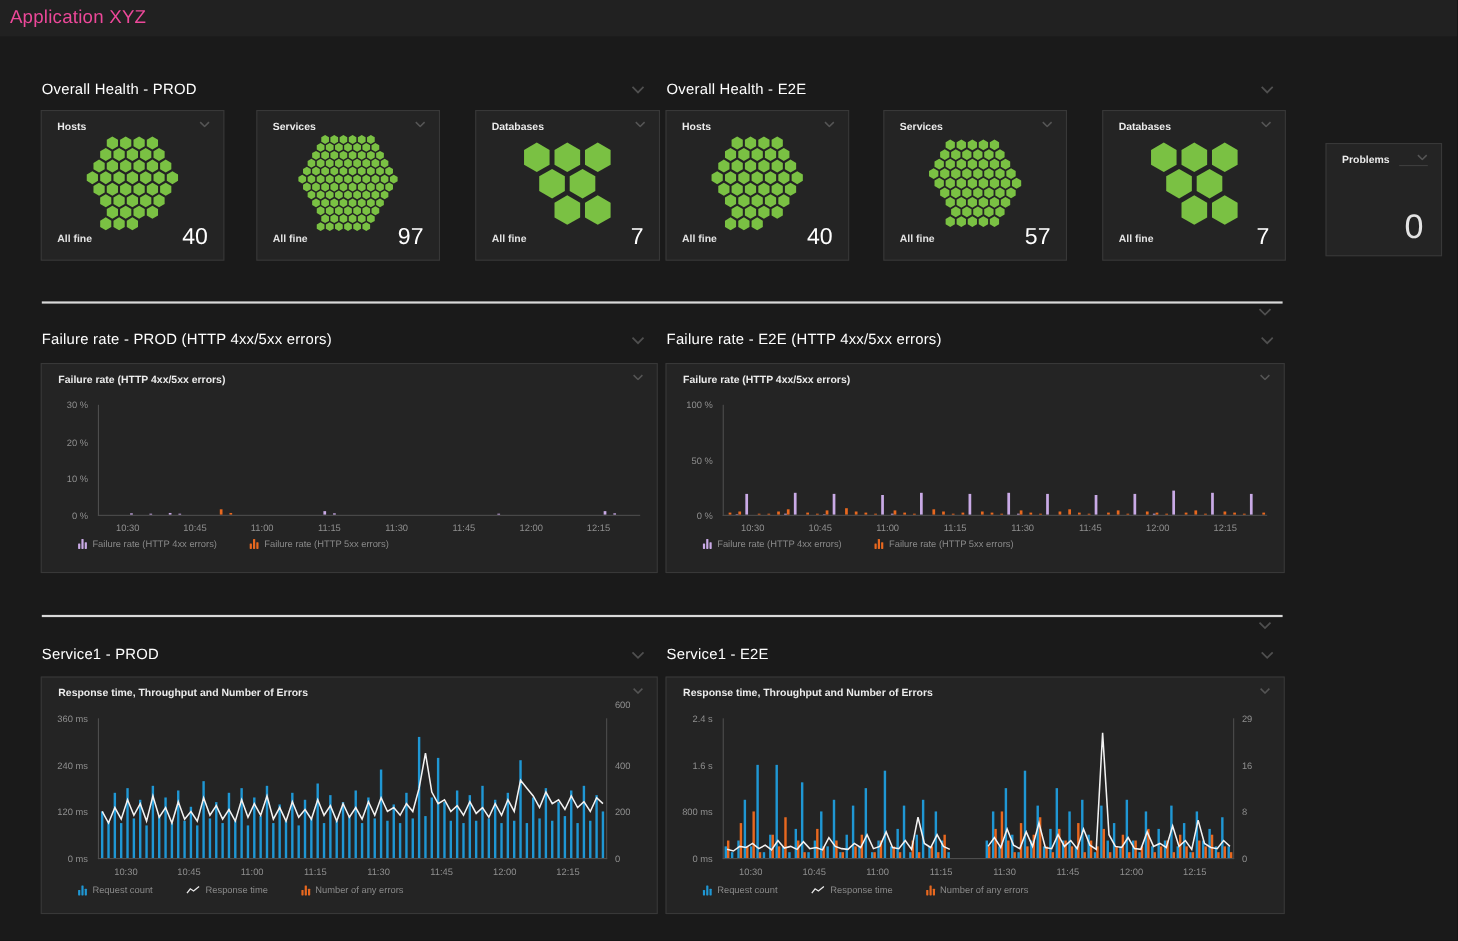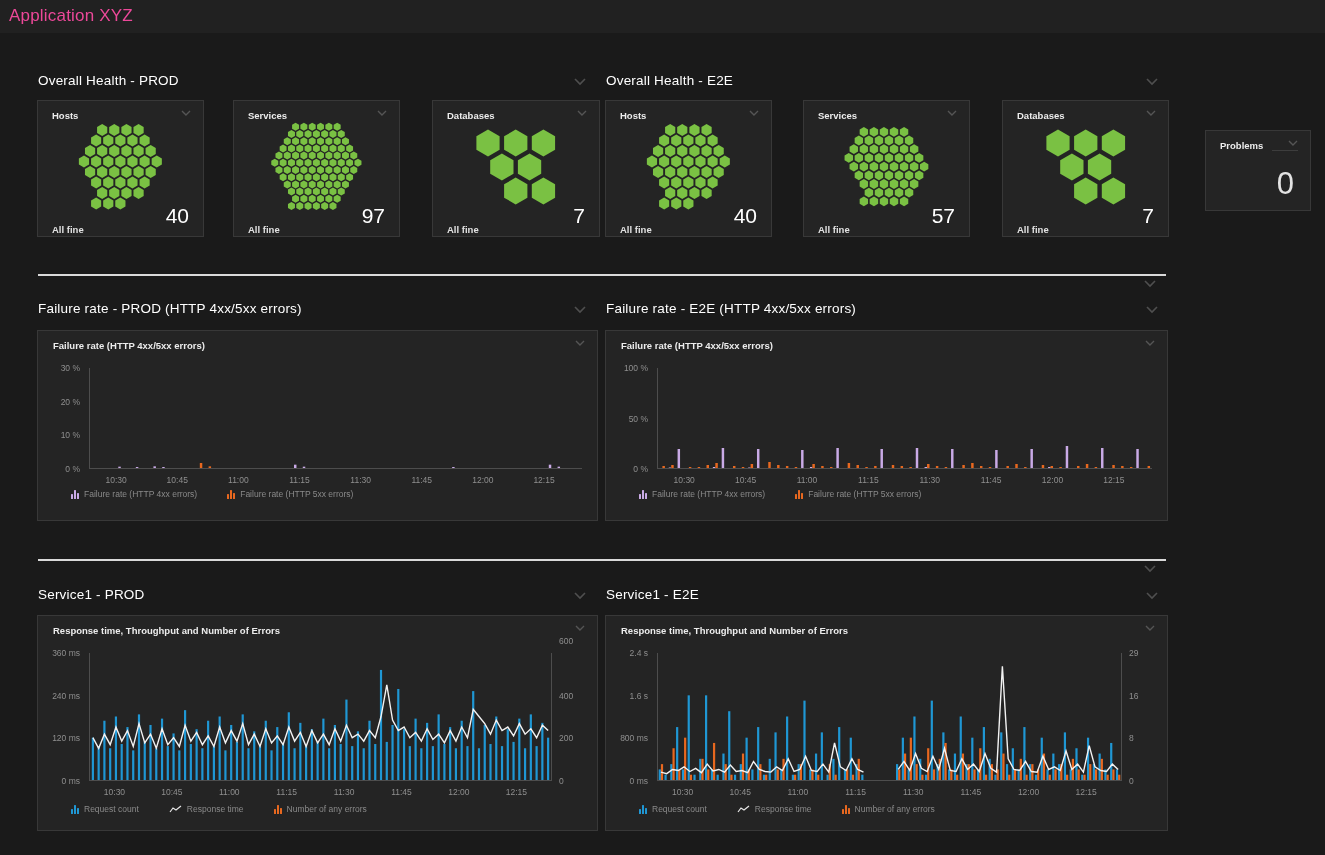--- a/index.html
+++ b/index.html
@@ -8,21 +8,21 @@
   .topbar{position:absolute;left:0;top:0;width:100%;height:33px;background:#212121;}
   .app-title{position:absolute;left:9px;top:6px;font-size:17px;color:#ec4899;font-weight:400;letter-spacing:.2px;}
   .sec-h{position:absolute;font-size:13.5px;font-weight:normal;color:#ffffff;letter-spacing:.2px;}
   .chev{position:absolute;width:12px;height:8px;cursor:pointer;}
   .chev svg{display:block;}
   .divider{position:absolute;left:38px;width:1128px;height:2px;background:#d9d9d9;}
   .tile{position:absolute;background:#242424;border:1px solid #383838;box-sizing:border-box;}
   .tile-title{position:absolute;left:14px;top:9px;font-size:9.5px;font-weight:bold;color:#ececec;}
   .tile-chev{position:absolute;right:10px;top:9px;}
   .hexwrap{position:absolute;left:0;right:0;top:22px;bottom:26px;display:flex;align-items:center;justify-content:center;overflow:visible;}
-  .tile-status{position:absolute;left:14px;bottom:1px;font-size:9.5px;font-weight:bold;color:#e2e2e2;}
+  .tile-status{position:absolute;left:14px;bottom:13px;font-size:9.5px;font-weight:bold;color:#e2e2e2;}
   .tile-count{position:absolute;right:14px;bottom:8px;font-size:21px;color:#ffffff;}
   .p-dash{position:absolute;top:19px;left:66px;width:26px;height:1px;background:#3d3d3d;}
   .p-value{position:absolute;right:16px;bottom:8px;font-size:31px;font-weight:300;color:#e3e3e3;}
   .chart-tile .plot-area{position:absolute;border-left:1px solid #4d4d4d;border-bottom:1px solid #4d4d4d;}
   .chart-tile.failure .plot-area{left:51px;right:15px;top:37px;height:100px;}
   .chart-tile.service .plot-area{left:51px;right:45px;top:37px;height:127px;border-right:1px solid #4d4d4d;}
   .tick{position:absolute;font-size:8.5px;color:#8f8f8f;line-height:10px;white-space:nowrap;}
   .legend{position:absolute;left:33px;display:flex;gap:30px;align-items:center;}
   .chart-tile.failure .legend{top:158px;}
   .chart-tile.service .legend{top:188px;}
@@ -382,21 +382,21 @@
           <polygon points="25.5,17.3 25.5,30.7 13.9,37.4 2.2,30.7 2.2,17.3 13.9,10.6" fill="#7ac143"></polygon>
           <polygon points="53.2,17.3 53.2,30.7 41.6,37.4 29.9,30.7 29.9,17.3 41.6,10.6" fill="#7ac143"></polygon>
           <polygon points="39.4,41.3 39.4,54.7 27.7,61.4 16.1,54.7 16.1,41.3 27.7,34.6" fill="#7ac143"></polygon>
           <polygon points="67.1,41.3 67.1,54.7 55.4,61.4 43.8,54.7 43.8,41.3 55.4,34.6" fill="#7ac143"></polygon>
         </svg>
       </div>
     <div class="tile-status">All fine</div>
     <div class="tile-count">7</div>
   </div>
 
-  <div class="tile" style="left:1205px;top:130px;width:106px;height:81px;">
+  <div class="tile" style="left:1205px;top:130px;width:106px;height:103px;">
     <div class="tile-title">Problems</div>
     <div class="p-dash"></div>
     <span class="chev tile-chev">
         <svg width="10" height="6">
           <polyline points="1,1 5,5 9,1" stroke="#555" stroke-width="1.4" fill="none"></polyline>
         </svg>
       </span>
     <div class="p-value">0</div>
   </div>
 

